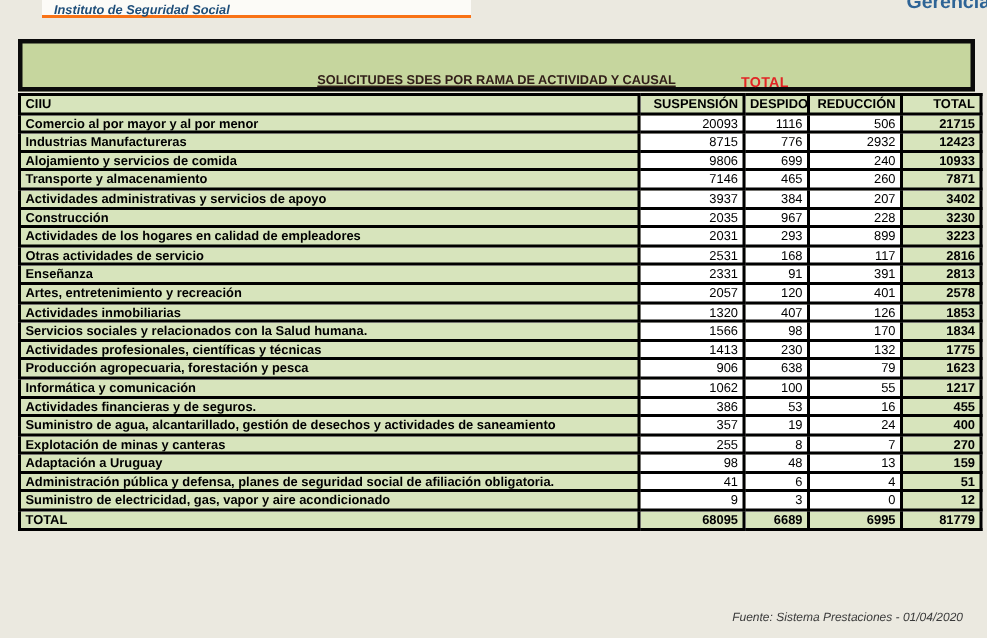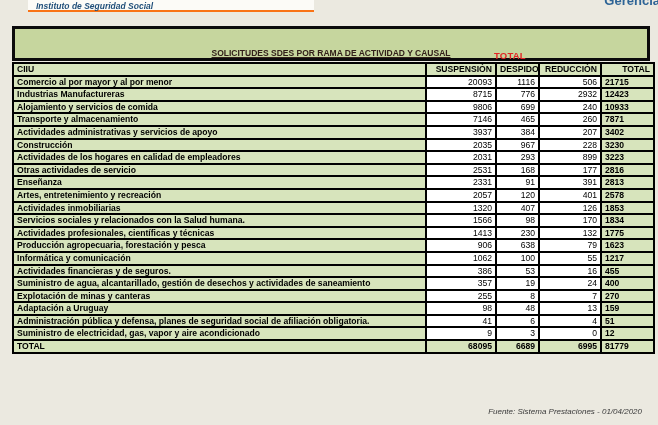--- a/index.html
+++ b/index.html
@@ -53,21 +53,21 @@
     line-height:1;
     padding:0 3px;
     overflow:hidden; white-space:nowrap;
   }
   .data-table th {
     background:#d7e4bc; color:#000; font-weight:bold; text-align:right;
   }
   .data-table th.col-ciiu { text-align:left; }
   td.cell-name  { background:#d7e4bc; font-weight:bold; text-align:left; }
   td.cell-num   { background:#ffffff; font-weight:normal; text-align:right; }
-  td.cell-total { background:#d7e4bc; font-weight:bold; text-align:left; }
+  td.cell-total { background:#d7e4bc; font-weight:bold; text-align:right; }
   tr[data-name="total-row"] td { background:#d7e4bc; font-weight:bold; }
   .footer {
     position:absolute; right:16px; top:407px;
     font-size:8px; font-style:italic; color:#3a3a3a;
     white-space:nowrap;
     margin-left:48px;
   }
 </style>
 </head>
 <body>
@@ -150,21 +150,21 @@
           <td class="cell-name" data-name="row-name-cell">Actividades de los hogares en calidad de empleadores</td>
           <td class="cell-num" data-name="row-suspension-cell">2031</td>
           <td class="cell-num" data-name="row-despido-cell">293</td>
           <td class="cell-num" data-name="row-reduccion-cell">899</td>
           <td class="cell-total" data-name="row-total-cell">3223</td>
         </tr>
         <tr data-name="table-row">
           <td class="cell-name" data-name="row-name-cell">Otras actividades de servicio</td>
           <td class="cell-num" data-name="row-suspension-cell">2531</td>
           <td class="cell-num" data-name="row-despido-cell">168</td>
-          <td class="cell-num" data-name="row-reduccion-cell">177</td>
+          <td class="cell-num" data-name="row-reduccion-cell">117</td>
           <td class="cell-total" data-name="row-total-cell">2816</td>
         </tr>
         <tr data-name="table-row">
           <td class="cell-name" data-name="row-name-cell">Enseñanza</td>
           <td class="cell-num" data-name="row-suspension-cell">2331</td>
           <td class="cell-num" data-name="row-despido-cell">91</td>
           <td class="cell-num" data-name="row-reduccion-cell">391</td>
           <td class="cell-total" data-name="row-total-cell">2813</td>
         </tr>
         <tr data-name="table-row">

